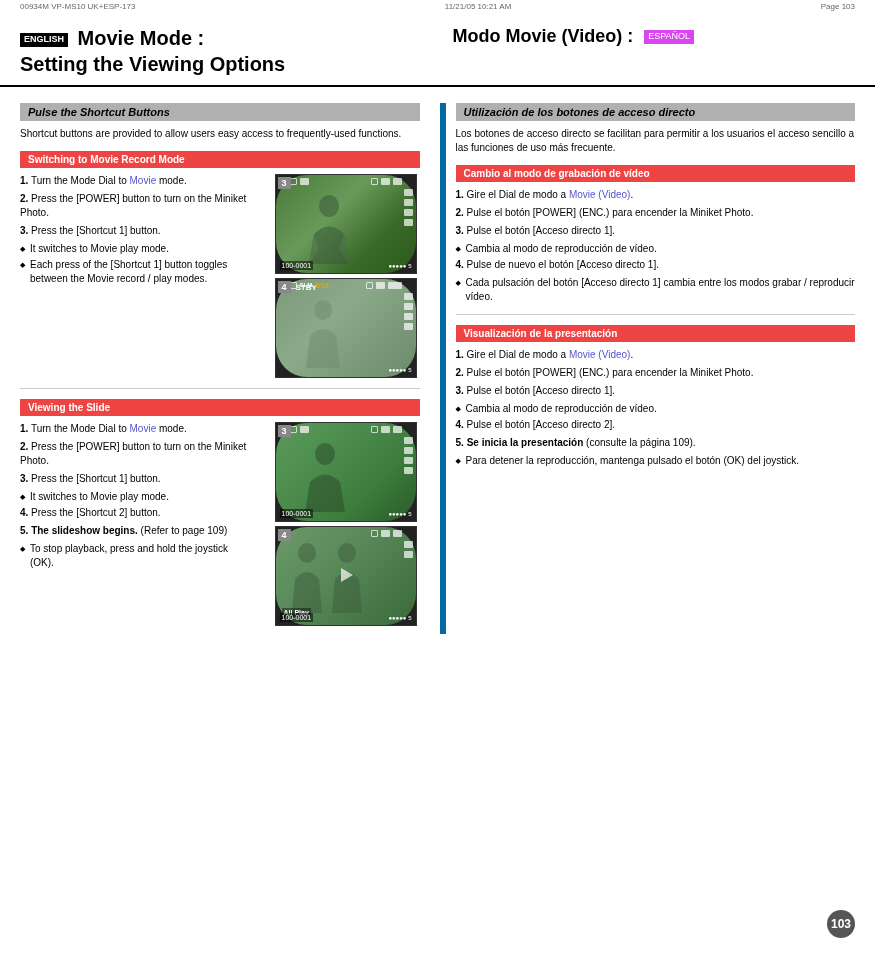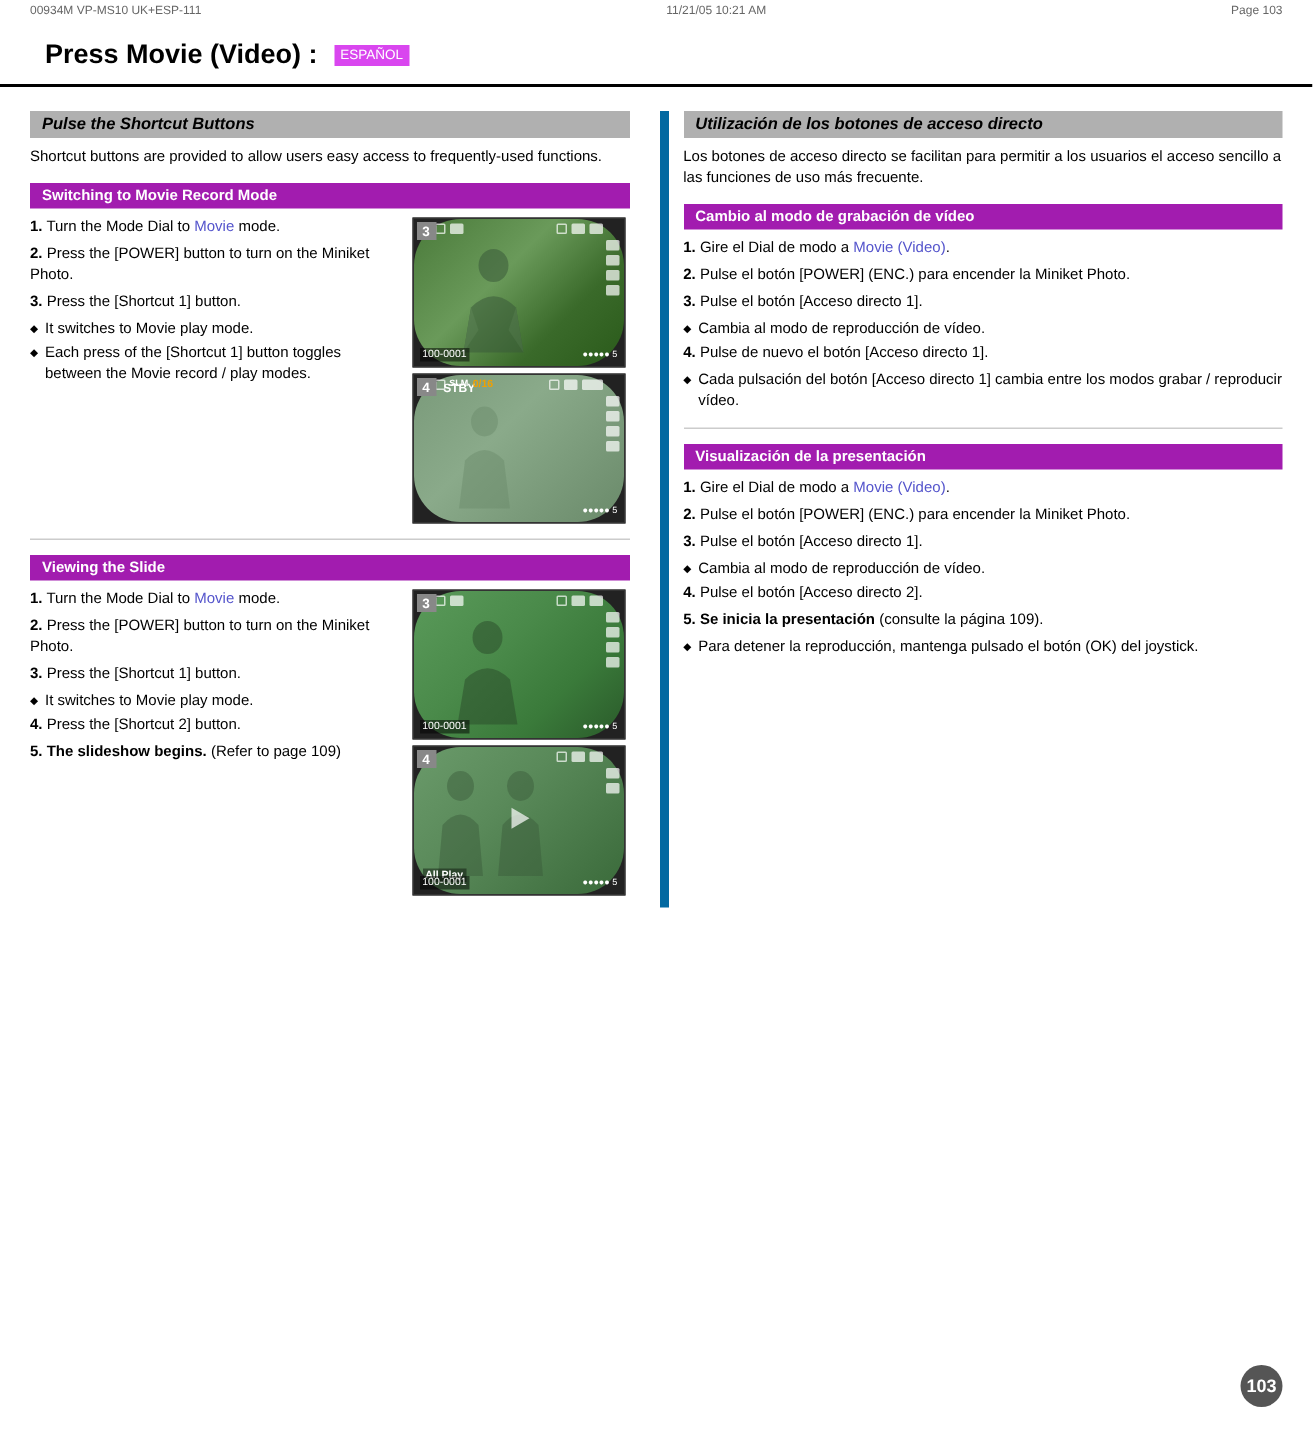--- a/index.html
+++ b/index.html
@@ -58,21 +58,21 @@
     .section-bar {
       background: #b0b0b0;
       padding: 3px 8px;
       font-weight: bold;
       font-size: 11px;
       font-style: italic;
       margin-bottom: 6px;
     }
 
     .section-bar-dark {
-      background: #a21caf;
+      background: #ef4444;
       padding: 3px 8px;
       font-weight: bold;
       font-size: 10px;
       color: #fff;
       margin-bottom: 6px;
     }
 
     
     .intro-text {
       font-size: 10px;
@@ -282,29 +282,36 @@
       width: 7px;
       height: 7px;
       border: 1px solid rgba(255,255,255,0.7);
       border-radius: 1px;
     }
   </style>
 </head>
 <body>
 
 <div class="file-info-bar">
-  <span>00934M VP-MS10 UK+ESP-111</span>
+  <span>00934M VP-MS10 UK+ESP-173</span>
   <span>11/21/05 10:21 AM</span>
   <span>Page 103</span>
 </div>
 
 <div class="titles-row">
+  <div class="title-left">
+    <h1 style="font-size:20px; font-weight:bold; line-height:1.3;">
+      <span class="badge-english">ENGLISH</span>
+      <span>Movie Mode :</span><br>
+      <span>Setting the Viewing Options</span>
+    </h1>
+  </div>
   <div class="title-right">
     <h1 style="font-size:18px; font-weight:bold; line-height:1.3;">
-      <span>Press Movie (Video) :</span>
+      <span>Modo Movie (Video) :</span>
       <span class="badge-espanol">ESPAÑOL</span><br>
     </h1>
   </div>
 </div>
 
 <div class="main-content">
 
   <div class="left-col">
 
     <div class="section-bar">Pulse the Shortcut Buttons</div>
@@ -436,20 +443,21 @@
 
         <div class="step-item">
           <span class="step-num">4.</span>
           Press the [Shortcut 2] button.
         </div>
 
         <div class="step-item">
           <span class="step-num">5.</span>
           <strong>The slideshow begins.</strong> (Refer to page 109)
         </div>
+        <div class="bullet-item">To stop playback, press and hold the joystick (OK).</div>
       </div>
 
       <div class="camera-images">
 
         <div class="camera-frame">
           <div class="camera-screen" style="background: linear-gradient(135deg, #5a9a5a 0%, #4a8a4a 40%, #3a7a3a 70%, #2a5a2a 100%);">
             <svg width="70" height="75" viewBox="0 0 70 75" style="position:absolute;bottom:4px;left:14px;opacity:0.5;">
               <ellipse cx="35" cy="12" rx="10" ry="11" fill="#2a4a2a"></ellipse>
               <path d="M20 40 Q35 25 50 40 L55 70 L15 70 Z" fill="#2a4a2a"></path>
             </svg>

